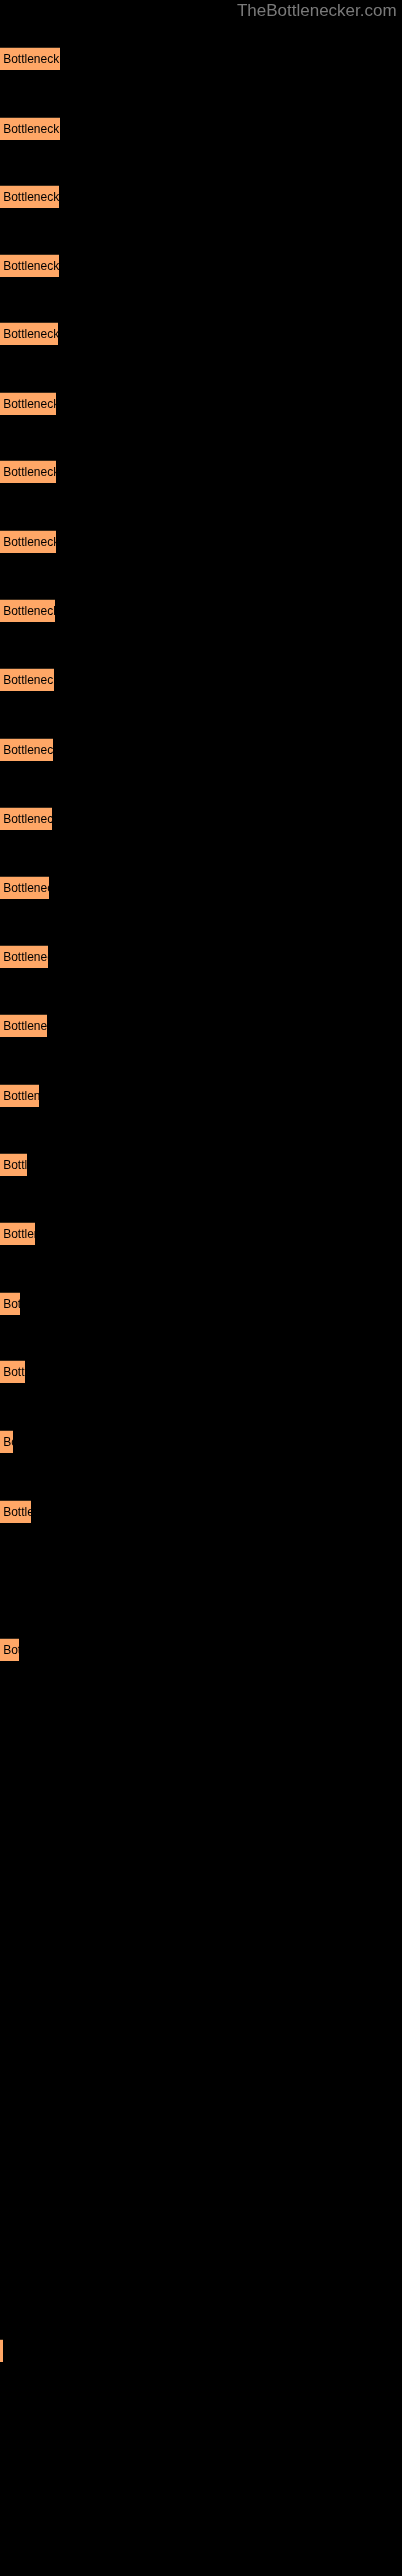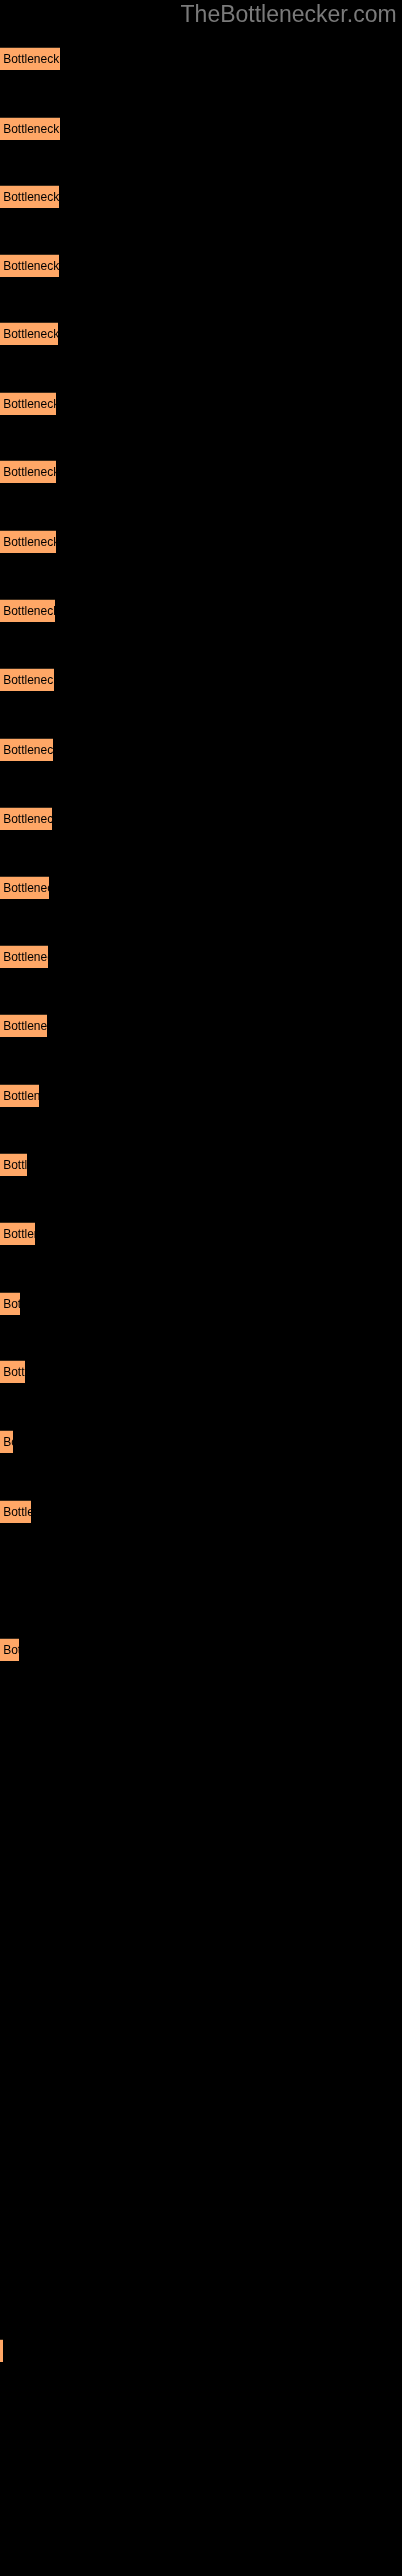--- a/index.html
+++ b/index.html
@@ -3,21 +3,21 @@
 <meta charset="utf-8">
 <style>
   html,body{margin:0;padding:0;background:#000;}
   body{
     width:403px;height:2576px;position:relative;overflow:hidden;
     font-family:"Liberation Sans","DejaVu Sans",sans-serif;
   }
   .watermark{
     position:absolute;top:0.8px;left:0;width:403px;
     text-align:right;padding-right:6.4px;box-sizing:border-box;
-    color:#7a7a7a;font-size:23px;letter-spacing:0px;
+    color:#7a7a7a;font-size:17px;letter-spacing:0px;
     font-family:"Liberation Sans","DejaVu Sans",sans-serif;
     white-space:nowrap;
   }
   .plot{position:absolute;left:0;top:0;width:403px;height:2576px;}
   .row{position:absolute;left:0;height:35px;}
   .bar{
     position:absolute;left:0;top:0;height:100%;
     background:#ffa766;
     border-top:1.6px solid #3a2a1a;
     box-sizing:border-box;

